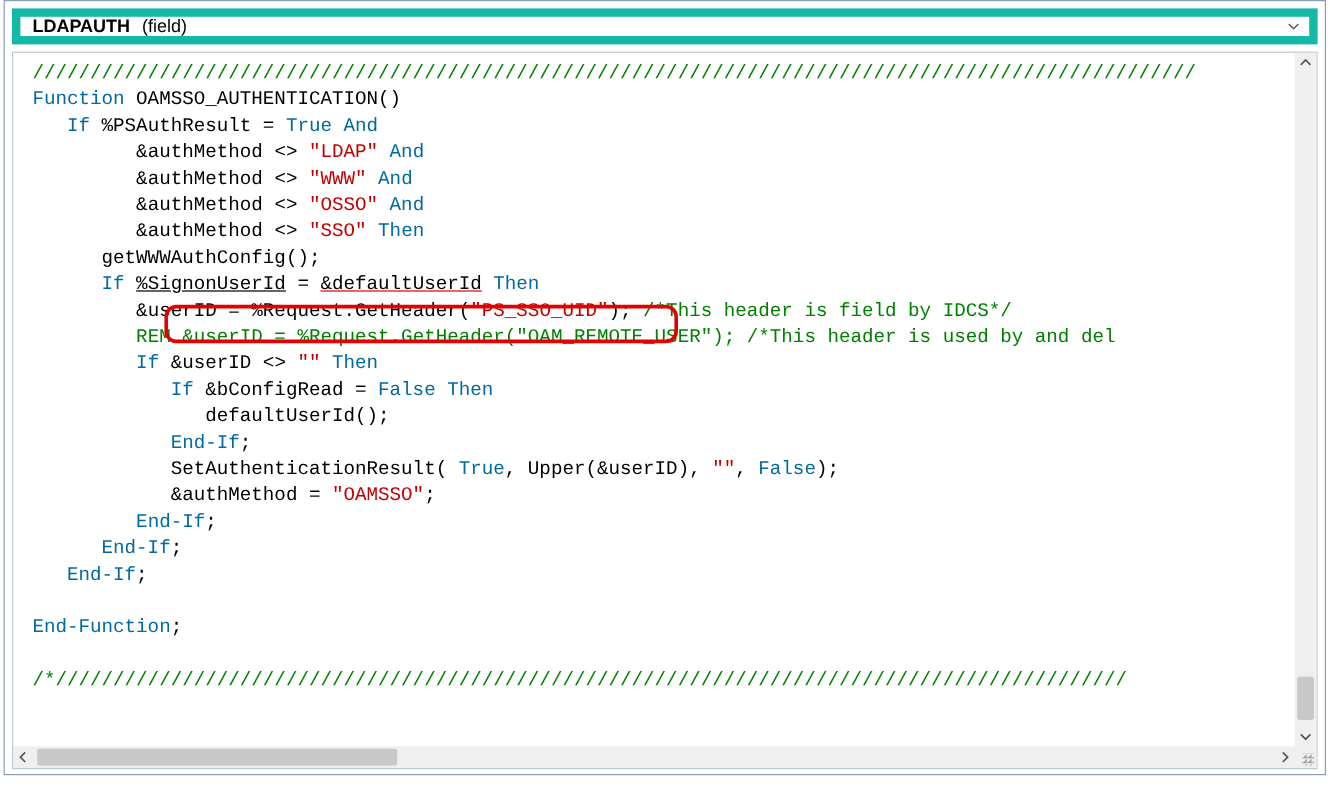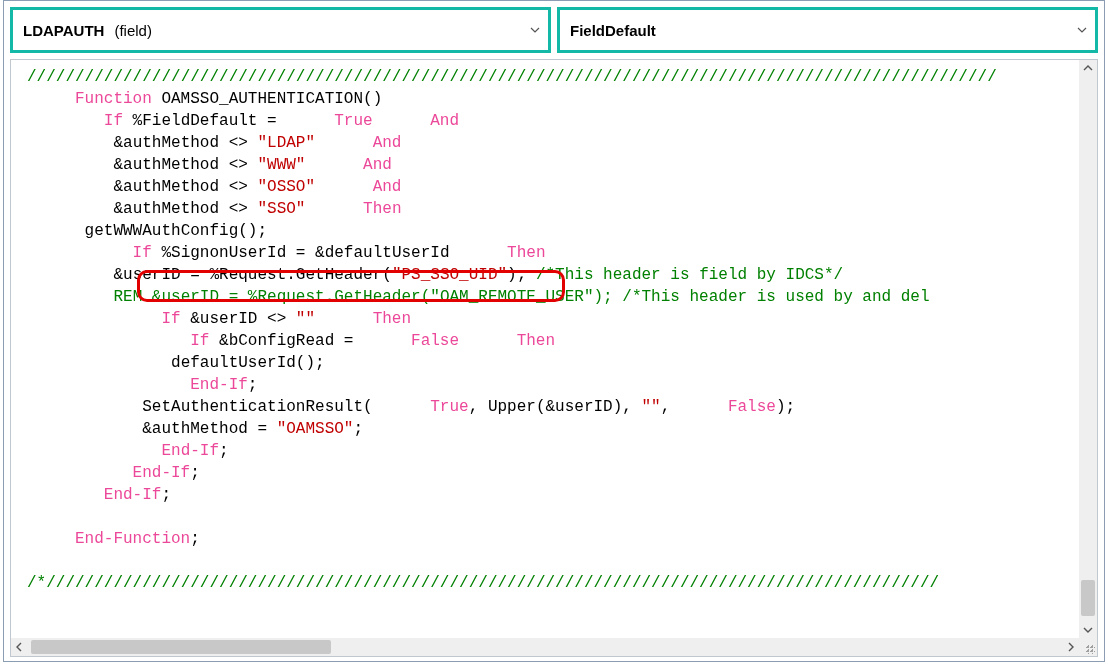--- a/index.html
+++ b/index.html
@@ -20,22 +20,22 @@
     padding: 6px 6px 4px 6px;
     background: #fff;
   }
   .dropdown-row {
     display: flex;
     gap: 6px;
     margin-bottom: 6px;
   }
   .combo {
     flex: 1;
-    height: 46px;
-    border: 3px solid #14b8a6;
+    height: 30px;
+    border: 7px solid #14b8a6;
     background: #fff;
     display: flex;
     align-items: center;
     justify-content: space-between;
     padding: 0 6px 0 10px;
     box-sizing: border-box;
     font-size: 15px;
     font-weight: 700;
     color: #000;
   }
@@ -118,21 +118,21 @@
     position: relative;
   }
   .corner::after {
     content: "";
     position: absolute;
     right: 2px; bottom: 2px;
     width: 10px; height: 10px;
     background:
       linear-gradient(135deg, transparent 50%, #a0a0a0 50%) 0 0/4px 4px;
   }
-  .kw   { color: #ec4899; margin-left: 48px; }
+  .kw   { color: #0369a1; }
   .str  { color: #c00000; }       
   .cmt  { color: #008000; }
 
   
   .highlight-box {
     position: absolute;
     border: 3px solid #e30000;
     border-radius: 10px;
     pointer-events: none;
   }
@@ -146,40 +146,32 @@
     <div class="combo combo-left">
       <span>
         <span>LDAPAUTH</span><span class="suffix">(field)</span>
       </span>
       <span class="chevron">
         <svg width="12" height="12" viewBox="0 0 12 12">
             <path d="M2 4 L6 8 L10 4" stroke="#555" stroke-width="1.2" fill="none"></path>
           </svg>
       </span>
     </div>
-    <div class="combo">
-      <span>FieldDefault</span>
-      <span class="chevron">
-        <svg width="12" height="12" viewBox="0 0 12 12">
-            <path d="M2 4 L6 8 L10 4" stroke="#555" stroke-width="1.2" fill="none"></path>
-          </svg>
-      </span>
-    </div>
   </div>
 
   <div class="code-frame">
     <div class="code-area"><span class="cmt">/////////////////////////////////////////////////////////////////////////////////////////////////////</span>
 <span class="kw">Function</span><span> OAMSSO_AUTHENTICATION()</span>
-   <span class="kw">If</span><span> %FieldDefault</span><span> = </span><span class="kw">True</span><span class="kw"> And</span>
+   <span class="kw">If</span><span> %PSAuthResult</span><span> = </span><span class="kw">True</span><span class="kw"> And</span>
          <span>&amp;authMethod</span><span> &lt;&gt; </span><span class="str">"LDAP"</span><span class="kw"> And</span>
          <span>&amp;authMethod</span><span> &lt;&gt; </span><span class="str">"WWW"</span><span class="kw"> And</span>
          <span>&amp;authMethod</span><span> &lt;&gt; </span><span class="str">"OSSO"</span><span class="kw"> And</span>
          <span>&amp;authMethod</span><span> &lt;&gt; </span><span class="str">"SSO"</span><span class="kw"> Then</span>
       <span>getWWWAuthConfig();</span>
-      <span class="kw">If</span> <span style="">%SignonUserId</span><span> = </span><span style="text-decoration-color:#e30000;">&amp;defaultUserId</span><span class="kw"> Then</span>
+      <span class="kw">If</span> <span style="text-decoration: underline;">%SignonUserId</span><span> = </span><span style="text-decoration: underline; text-decoration-color:#e30000;">&amp;defaultUserId</span><span class="kw"> Then</span>
          <span>&amp;userID = </span><span>%Request</span><span>.GetHeader(</span><span class="str">"PS_SSO_UID"</span><span>);</span><span class="cmt"> /*This header is field by IDCS*/</span>
          <span class="cmt"><span>REM &amp;userID = %Request.GetHeader("OAM_REMOTE_USER"); /*This header is used by and del</span></span>
          <span class="kw">If</span><span> &amp;userID </span><span>&lt;&gt;</span><span class="str"> ""</span><span class="kw"> Then</span>
             <span class="kw">If</span><span> &amp;bConfigRead </span><span>= </span><span class="kw">False</span><span class="kw"> Then</span>
                <span>defaultUserId();</span>
             <span class="kw">End-If</span>;
             <span>SetAuthenticationResult( </span><span class="kw">True</span><span>, Upper(&amp;userID), </span><span class="str">""</span><span>, </span><span class="kw">False</span><span>);</span>
             <span>&amp;authMethod </span><span>= </span><span class="str">"OAMSSO"</span><span>;</span>
          <span class="kw">End-If</span>;
       <span class="kw">End-If</span>;

